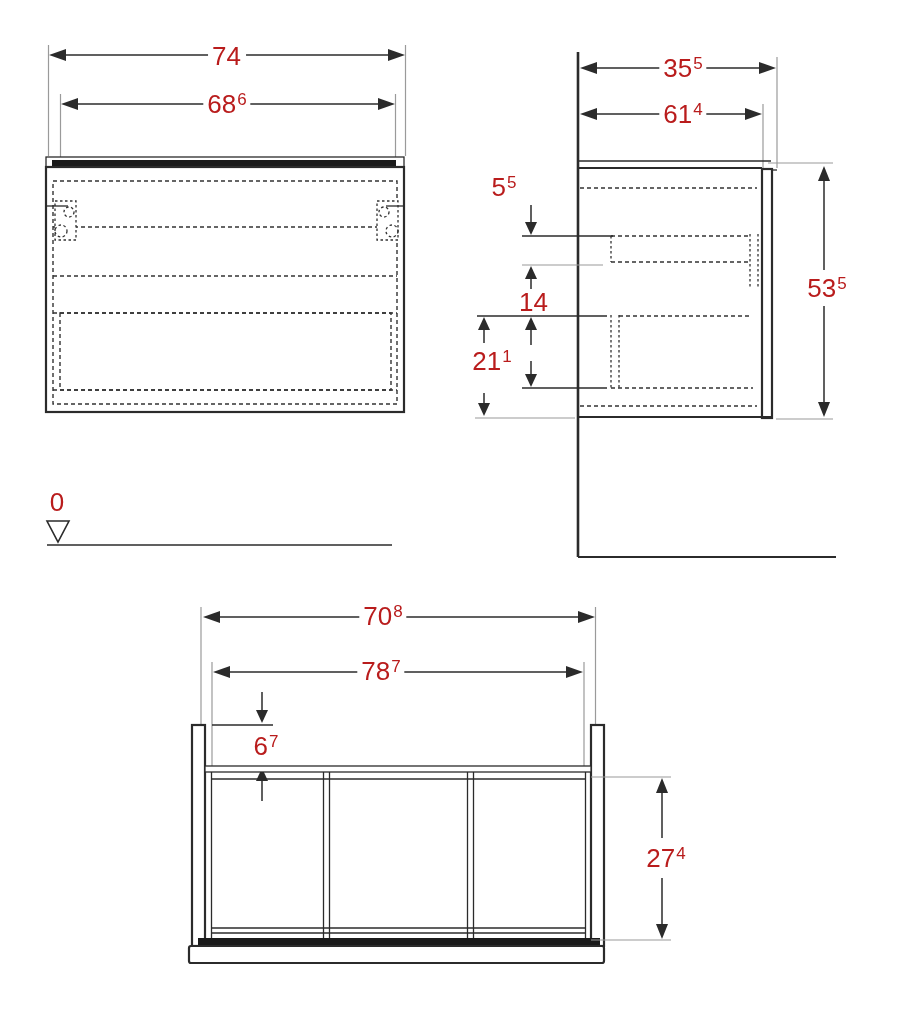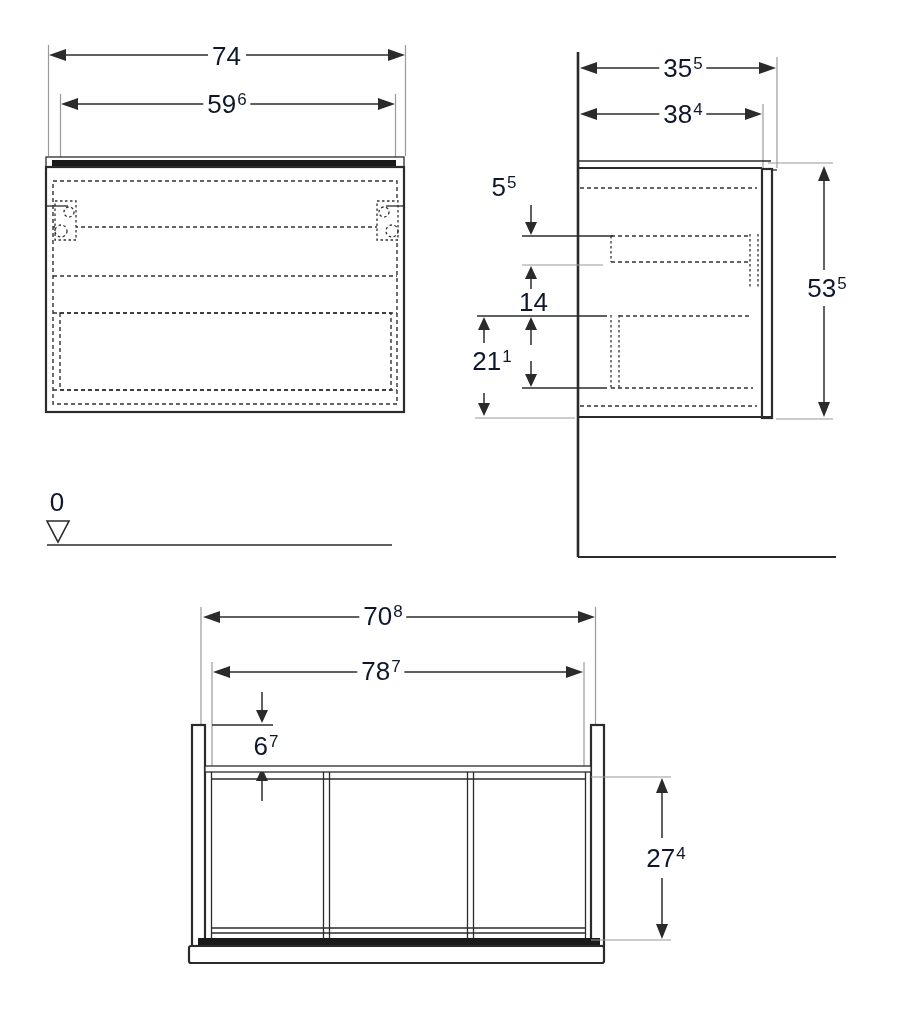--- a/index.html
+++ b/index.html
@@ -1,17 +1,17 @@
 <!DOCTYPE html>
 <html><head>
 <meta charset="utf-8">
 <style>
   html,body{margin:0;padding:0;background:#fff;}
   .canvas{position:relative;width:900px;height:1024px;background:#ffffff;overflow:hidden;
-          font-family:"Liberation Sans",sans-serif;color:#0f172a;}
+          font-family:"Liberation Sans",sans-serif;color:#b91c1c;}
   .canvas svg{position:absolute;left:0;top:0;}
   
   .obj{stroke:#2b2b2b;stroke-width:2.2;fill:none;}
   .objthick{stroke:#2b2b2b;stroke-width:2.6;fill:none;}
   .thin{stroke:#2b2b2b;stroke-width:1.3;fill:none;}
   .dim{stroke:#2b2b2b;stroke-width:1.5;fill:none;}
   .ext{stroke:#9a9a9a;stroke-width:1.2;fill:none;}
   .dash{stroke:#333;stroke-width:1.4;fill:none;stroke-dasharray:4 3;}
   .dash2{stroke-dasharray:2.5 2.5;stroke-width:1.3;}
   .arrow{fill:#2b2b2b;stroke:none;}
@@ -197,24 +197,24 @@
         <line class="ext" x1="591" y1="940" x2="671" y2="940"></line>
         <polygon class="arrow" points="662,778 656,793 668,793"></polygon>
         <line class="dim" x1="662" y1="792" x2="662" y2="838"></line>
         <line class="dim" x1="662" y1="878" x2="662" y2="926"></line>
         <polygon class="arrow" points="662,939 656,924 668,924"></polygon>
       </g>
     </g>
   </svg>
 
   <div class="dim-label" style="left:227px;top:56px"><span>74</span><span class="sup"></span></div>
-  <div class="dim-label" style="left:227px;top:104px"><span>59</span><span class="sup">6</span></div>
+  <div class="dim-label" style="left:227px;top:104px"><span>68</span><span class="sup">6</span></div>
 
   <div class="dim-label" style="left:683px;top:68px"><span>35</span><span class="sup">5</span></div>
-  <div class="dim-label" style="left:683px;top:114px"><span>38</span><span class="sup">4</span></div>
+  <div class="dim-label" style="left:683px;top:114px"><span>61</span><span class="sup">4</span></div>
   <div class="dim-label" style="left:504px;top:187px"><span>5</span><span class="sup">5</span></div>
   <div class="dim-label" style="left:534px;top:302px"><span>14</span><span class="sup"></span></div>
   <div class="dim-label" style="left:492px;top:361px"><span>21</span><span class="sup">1</span></div>
   <div class="dim-label" style="left:827px;top:288px"><span>53</span><span class="sup">5</span></div>
 
   <div class="dim-label" style="left:383px;top:616px"><span>70</span><span class="sup">8</span></div>
   <div class="dim-label" style="left:381px;top:671px"><span>78</span><span class="sup">7</span></div>
   <div class="dim-label" style="left:266px;top:746px"><span>6</span><span class="sup">7</span></div>
   <div class="dim-label" style="left:666px;top:858px"><span>27</span><span class="sup">4</span></div>
 

